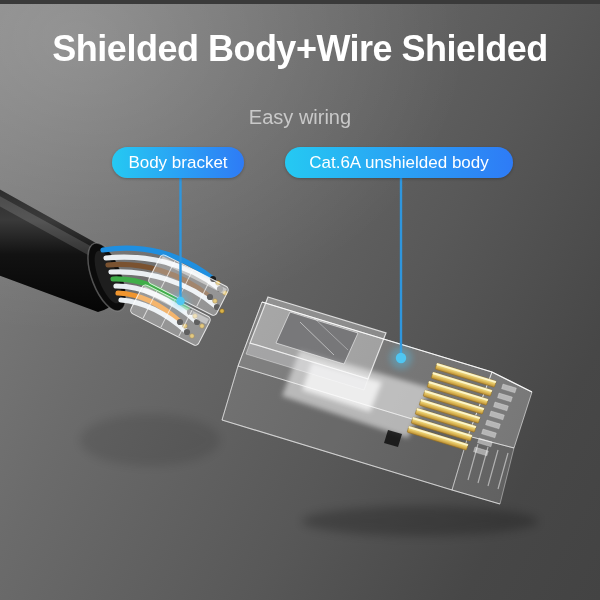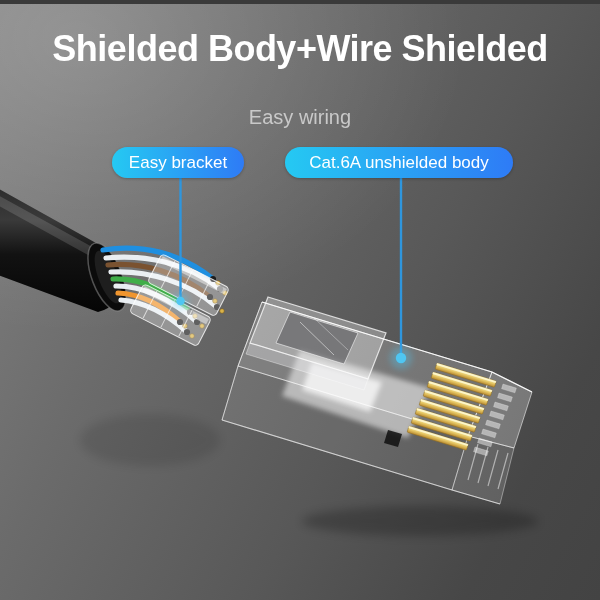--- a/index.html
+++ b/index.html
@@ -32,21 +32,21 @@
 </style>
 </head>
 <body>
 
 <div class="top-strip"></div>
 
 <div class="title">Shielded Body+Wire Shielded</div>
 <div class="subtitle">Easy wiring</div>
 
 <div class="pill pill-wire">
-  <span>Easy bracket</span>
+  <span>Body bracket</span>
 </div>
 <div class="pill pill-body">
   <span>Cat.6A unshielded body</span>
 </div>
 
 <svg class="scene" width="600" height="600" viewBox="0 0 600 600">
   <defs>
     <linearGradient id="jacketGrad" x1="0" y1="0" x2="0" y2="1">
       <stop offset="0" stop-color="#2b2b2b"></stop>
       <stop offset="0.28" stop-color="#3a3a3a"></stop>

